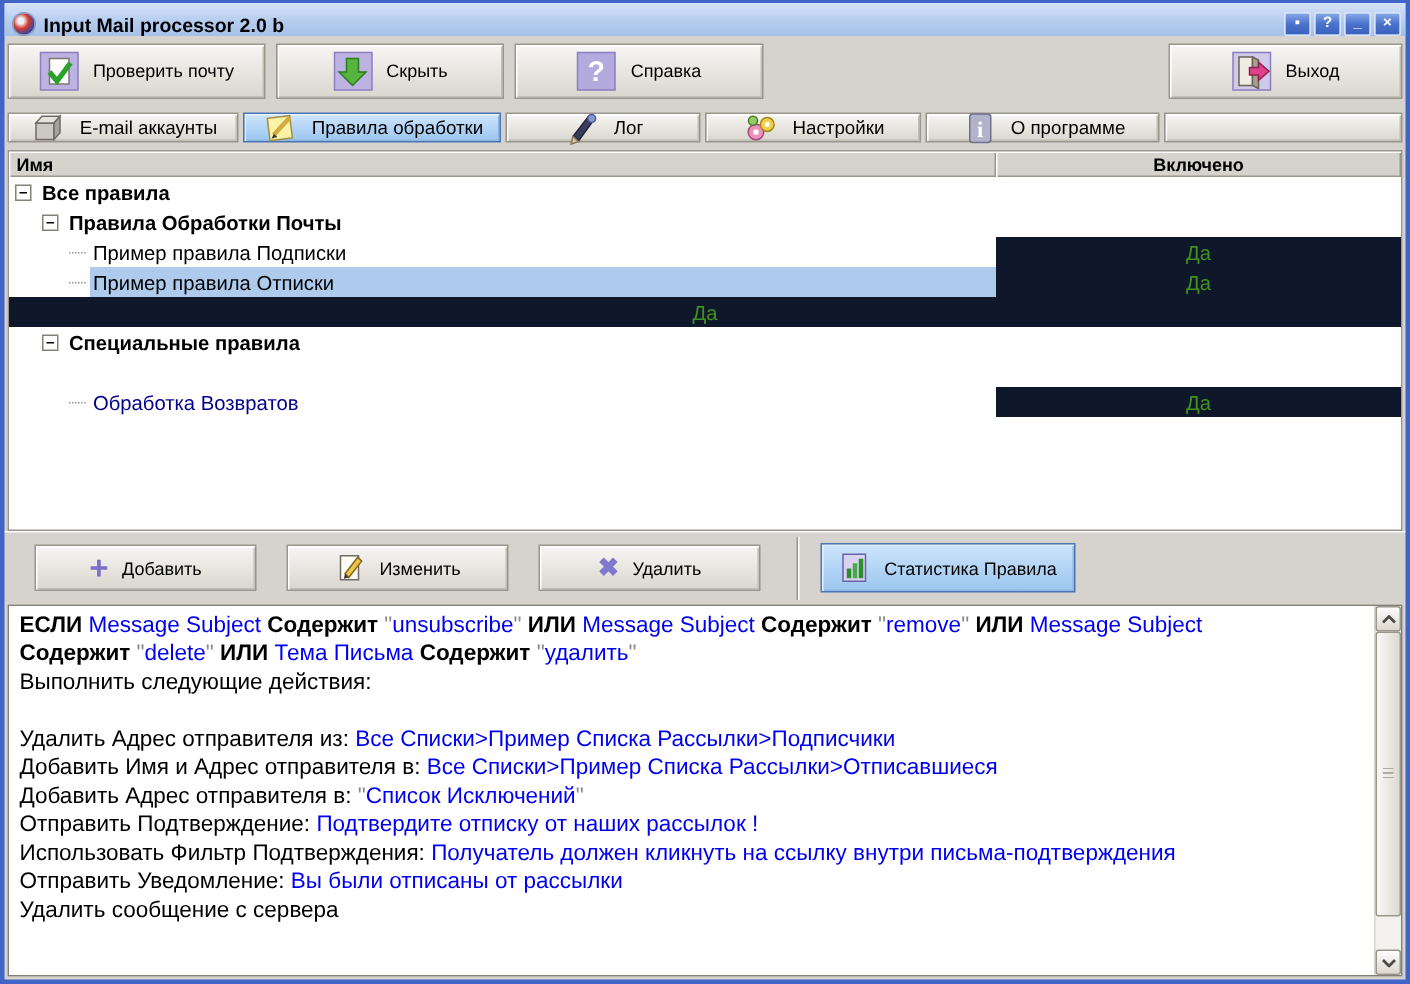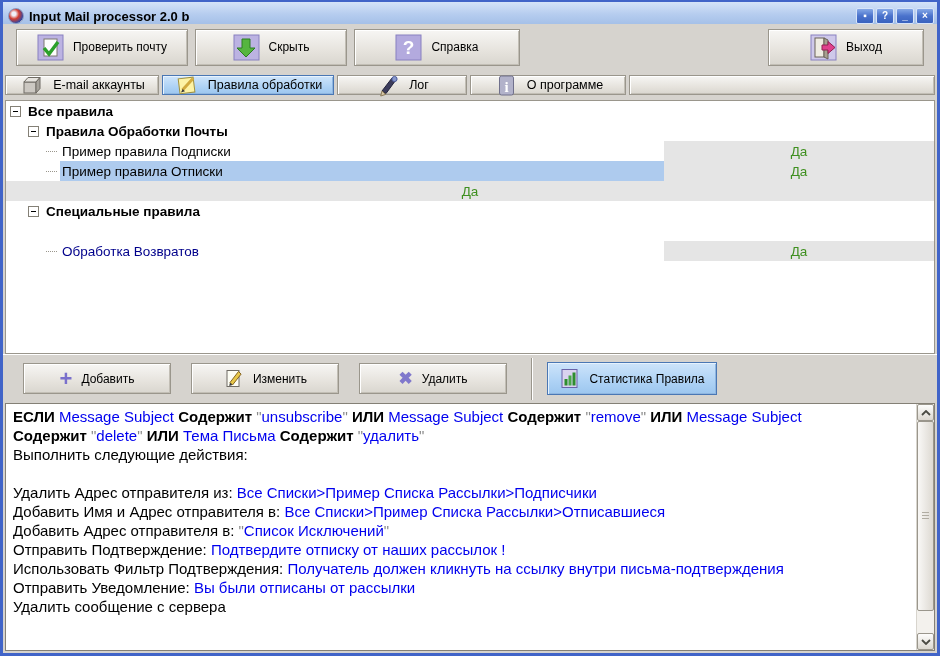--- a/index.html
+++ b/index.html
@@ -27,21 +27,21 @@
     font-weight:bold;display:flex;align-items:center;justify-content:center;
     line-height:1;cursor:default;}
   
   .btn3d{background:linear-gradient(180deg,#f7f6f4 0%,#e6e3dd 60%,#d9d6cf 100%);
     border:1px solid #9a968c;
     box-shadow:inset 1px 1px 0 #ffffff, inset -1px -1px 0 #c2beb5;
     display:flex;align-items:center;justify-content:center;
     color:#000;cursor:default;}
   
   .toolbar{height:46px;flex:none;display:flex;align-items:center;
-    padding:4px 13px;gap:7px;}
+    padding:4px 2px;gap:7px;}
   .tbtn{height:37px;font-size:12px;gap:9px;}
   .tb-spacer{flex:1;}
   .icon-sq{width:27px;height:27px;flex:none;display:flex;align-items:center;justify-content:center;}
   
   .tabs{height:30px;flex:none;display:flex;align-items:stretch;padding:5px 2px;gap:3px;}
   .tab{font-size:12.5px;gap:7px;padding:0 8px;flex:none;}
   .tab.active{background:linear-gradient(180deg,#cfe5fb 0%,#aed2f5 60%,#9cc6ef 100%);
     border:1px solid #4a77b4;
     box-shadow:inset 1px 1px 0 #e8f3fe, inset -1px -1px 0 #8fb6e0;}
   .tab-filler{flex:1;}
@@ -64,21 +64,21 @@
   .expander::before{content:"";position:absolute;left:2px;right:2px;top:4px;
     height:1px;background:#000;}
   .dash{width:11px;flex:none;border-top:1px dotted #9a968c;margin-right:3px;}
   .label-wrap{flex:1;height:100%;display:flex;align-items:center;overflow:hidden;}
   .tree-row.selected .label-wrap{background:#aecbee;}
   .row-label{padding:0 2px;}
   .row-label.bold{font-weight:bold;}
   .row-label.navy{color:#00008b;}
   .value-cell{flex:1;display:flex;align-items:center;justify-content:center;
     font-size:13.5px;}
-  .value-cell.on{background:#e5e5e5;color:#3f9020;}
+  .value-cell.on{background:#0f172a;color:#3f9020;}
   
   .actions{height:48px;flex:none;display:flex;align-items:center;
     padding-left:20px;border-top:1px solid #ffffff;}
   .abtn{width:148px;height:31px;font-size:12px;gap:9px;margin-right:20px;}
   .vdiv{width:2px;height:42px;border-left:1px solid #9a968c;
     border-right:1px solid #ffffff;margin:0 14px 0 4px;flex:none;}
   .abtn.stats{width:170px;height:33px;
     background:linear-gradient(180deg,#cde4fa 0%,#aed2f5 60%,#9cc6ef 100%);
     border:1px solid #4a77b4;
     box-shadow:inset 1px 1px 0 #e6f2fd, inset -1px -1px 0 #8fb6e0;margin-right:0;}
@@ -188,33 +188,49 @@
     <div class="btn3d tab" style="width:130px">
       <span class="icon-sq">
         <svg width="23" height="23" viewBox="0 0 23 23">
           <path d="M5 17 L15 4 l3.5 2.5 L9 19.5 z" fill="#3c3c5c" stroke="#22223a"></path>
           <circle cx="17.5" cy="5" r="2.6" fill="#8898cc" stroke="#4a5a9a"></circle>
           <path d="M5 17 l-1.3 5 5 -1.6 z" fill="#d8c8a8" stroke="#8a7a58"></path>
         </svg>
       </span>
       <span>Лог</span>
     </div>
+    <div class="btn3d tab" style="width:144px">
+      <span class="icon-sq">
+        <svg width="23" height="23" viewBox="0 0 23 23">
+          <circle cx="8" cy="14" r="5.2" fill="#ef8fb8" stroke="#a04878"></circle>
+          <circle cx="8" cy="14" r="1.9" fill="#ffffff"></circle>
+          <circle cx="15.5" cy="9" r="4.6" fill="#f0d048" stroke="#a08820"></circle>
+          <circle cx="15.5" cy="9" r="1.7" fill="#ffffff"></circle>
+          <circle cx="6" cy="6.5" r="3" fill="#97cc64" stroke="#4a7a28"></circle>
+        </svg>
+      </span>
+      <span>Настройки</span>
+    </div>
     <div class="btn3d tab" style="width:156px">
       <span class="icon-sq">
         <svg width="23" height="23" viewBox="0 0 23 23">
           <rect x="4.5" y="2" width="14" height="19" rx="2" fill="#b2b2ca" stroke="#70708c"></rect>
           <text x="11.5" y="17.5" text-anchor="middle" font-size="15" font-weight="bold" fill="#ffffff" font-family="Liberation Serif, serif">i</text>
         </svg>
       </span>
       <span>О программе</span>
     </div>
     <div class="btn3d tab-filler"></div>
   </div>
 
   <div class="list">
+    <div class="list-header">
+      <div class="hcell hcell-name">Имя</div>
+      <div class="hcell hcell-val">Включено</div>
+    </div>
     <div class="tree">
         <div class="tree-row">
           <div class="name-cell">
             <span class="indent" style="width: 4px;"></span>
             <span class="expander"></span>
             <div class="label-wrap">
               <span class="row-label bold">Все правила</span>
             </div>
           </div>
           <div class="value-cell"></div>

